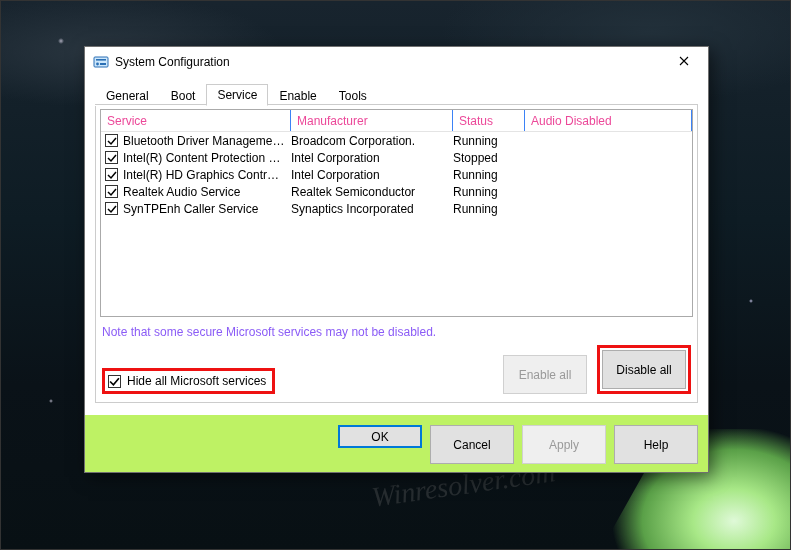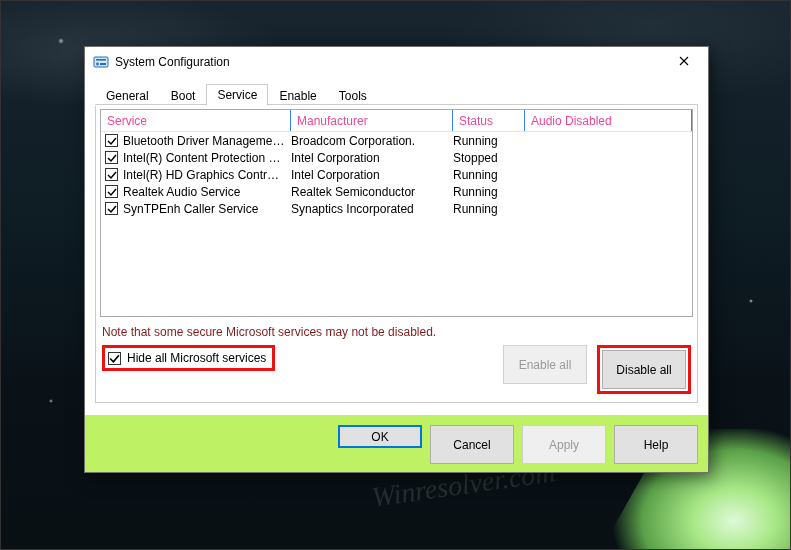--- a/index.html
+++ b/index.html
@@ -168,25 +168,25 @@
   .lv-row .cell{
     overflow:hidden;text-overflow:ellipsis;white-space:nowrap;
     padding-right:6px;
   }
   .lv-row .c-svc{width:168px;}
   .lv-row .c-mfr{width:162px;}
   .lv-row .c-st{width:72px;}
   .lv-row .c-dd{flex:1;}
   .note{
     margin:8px 2px 0 2px;
-    color:#7f1d1d;
+    color:#8b5cf6;
   }
   .midrow{
     display:flex;
-    align-items:flex-start;
+    align-items:flex-end;
     margin:6px 2px 4px 2px;
     gap:10px;
   }
   .hide-box{
     border:3px solid #e11;
     padding:3px 6px 3px 3px;
     display:flex;align-items:center;gap:6px;
   }
   .hide-box .chk{
     width:13px;height:13px;border:1px solid #333;

